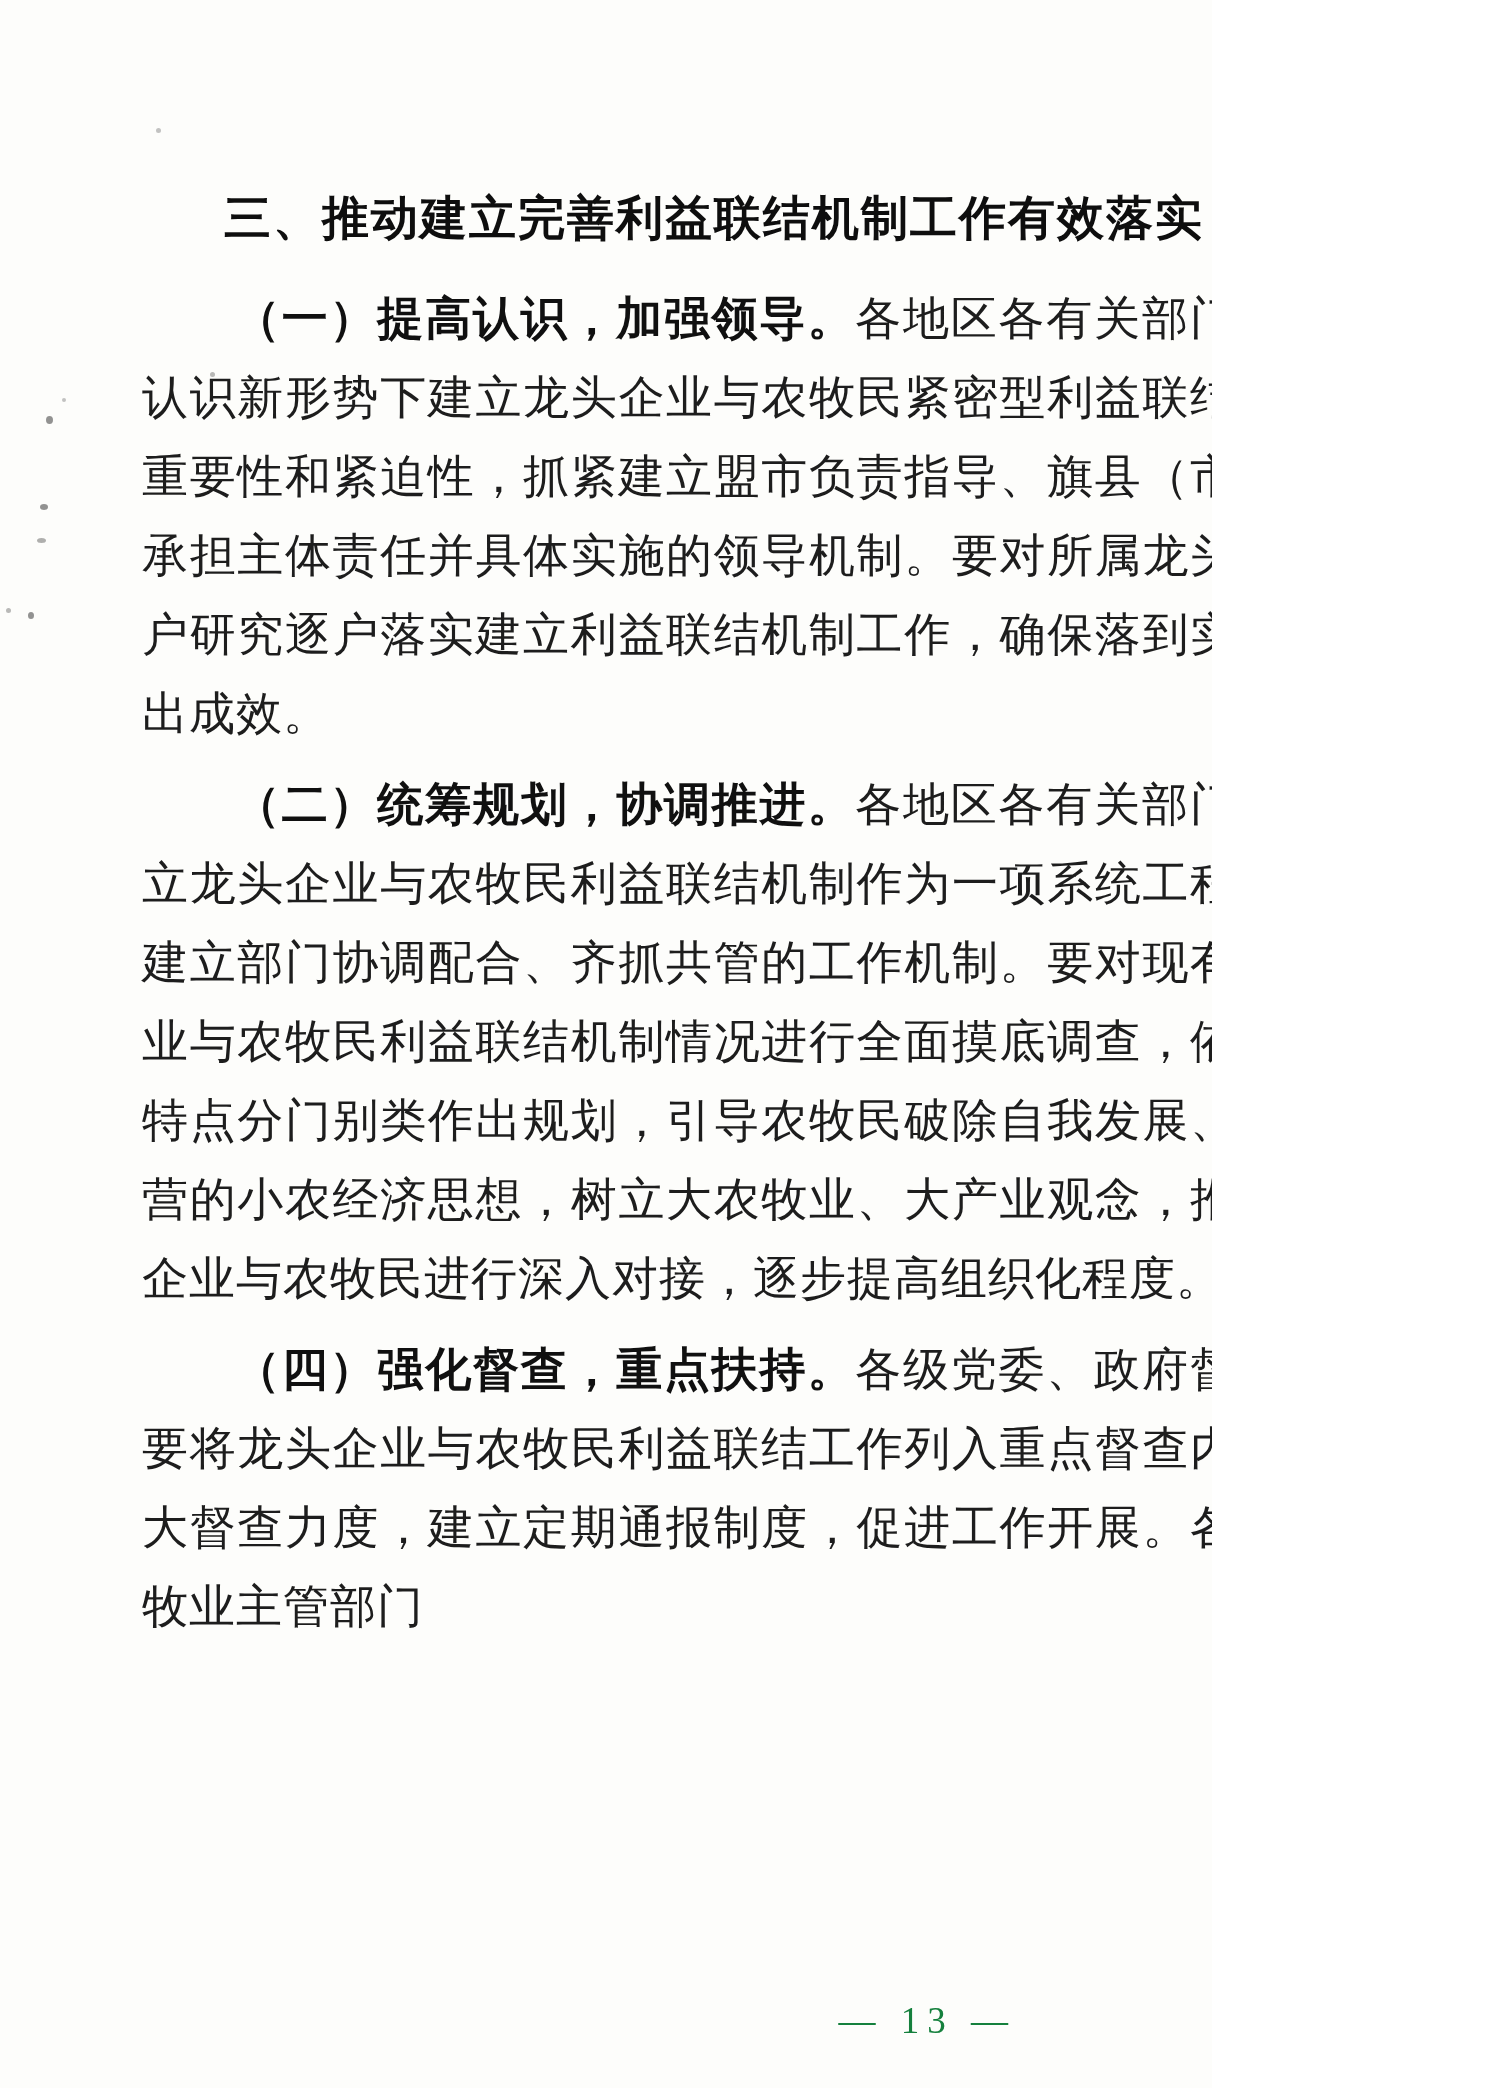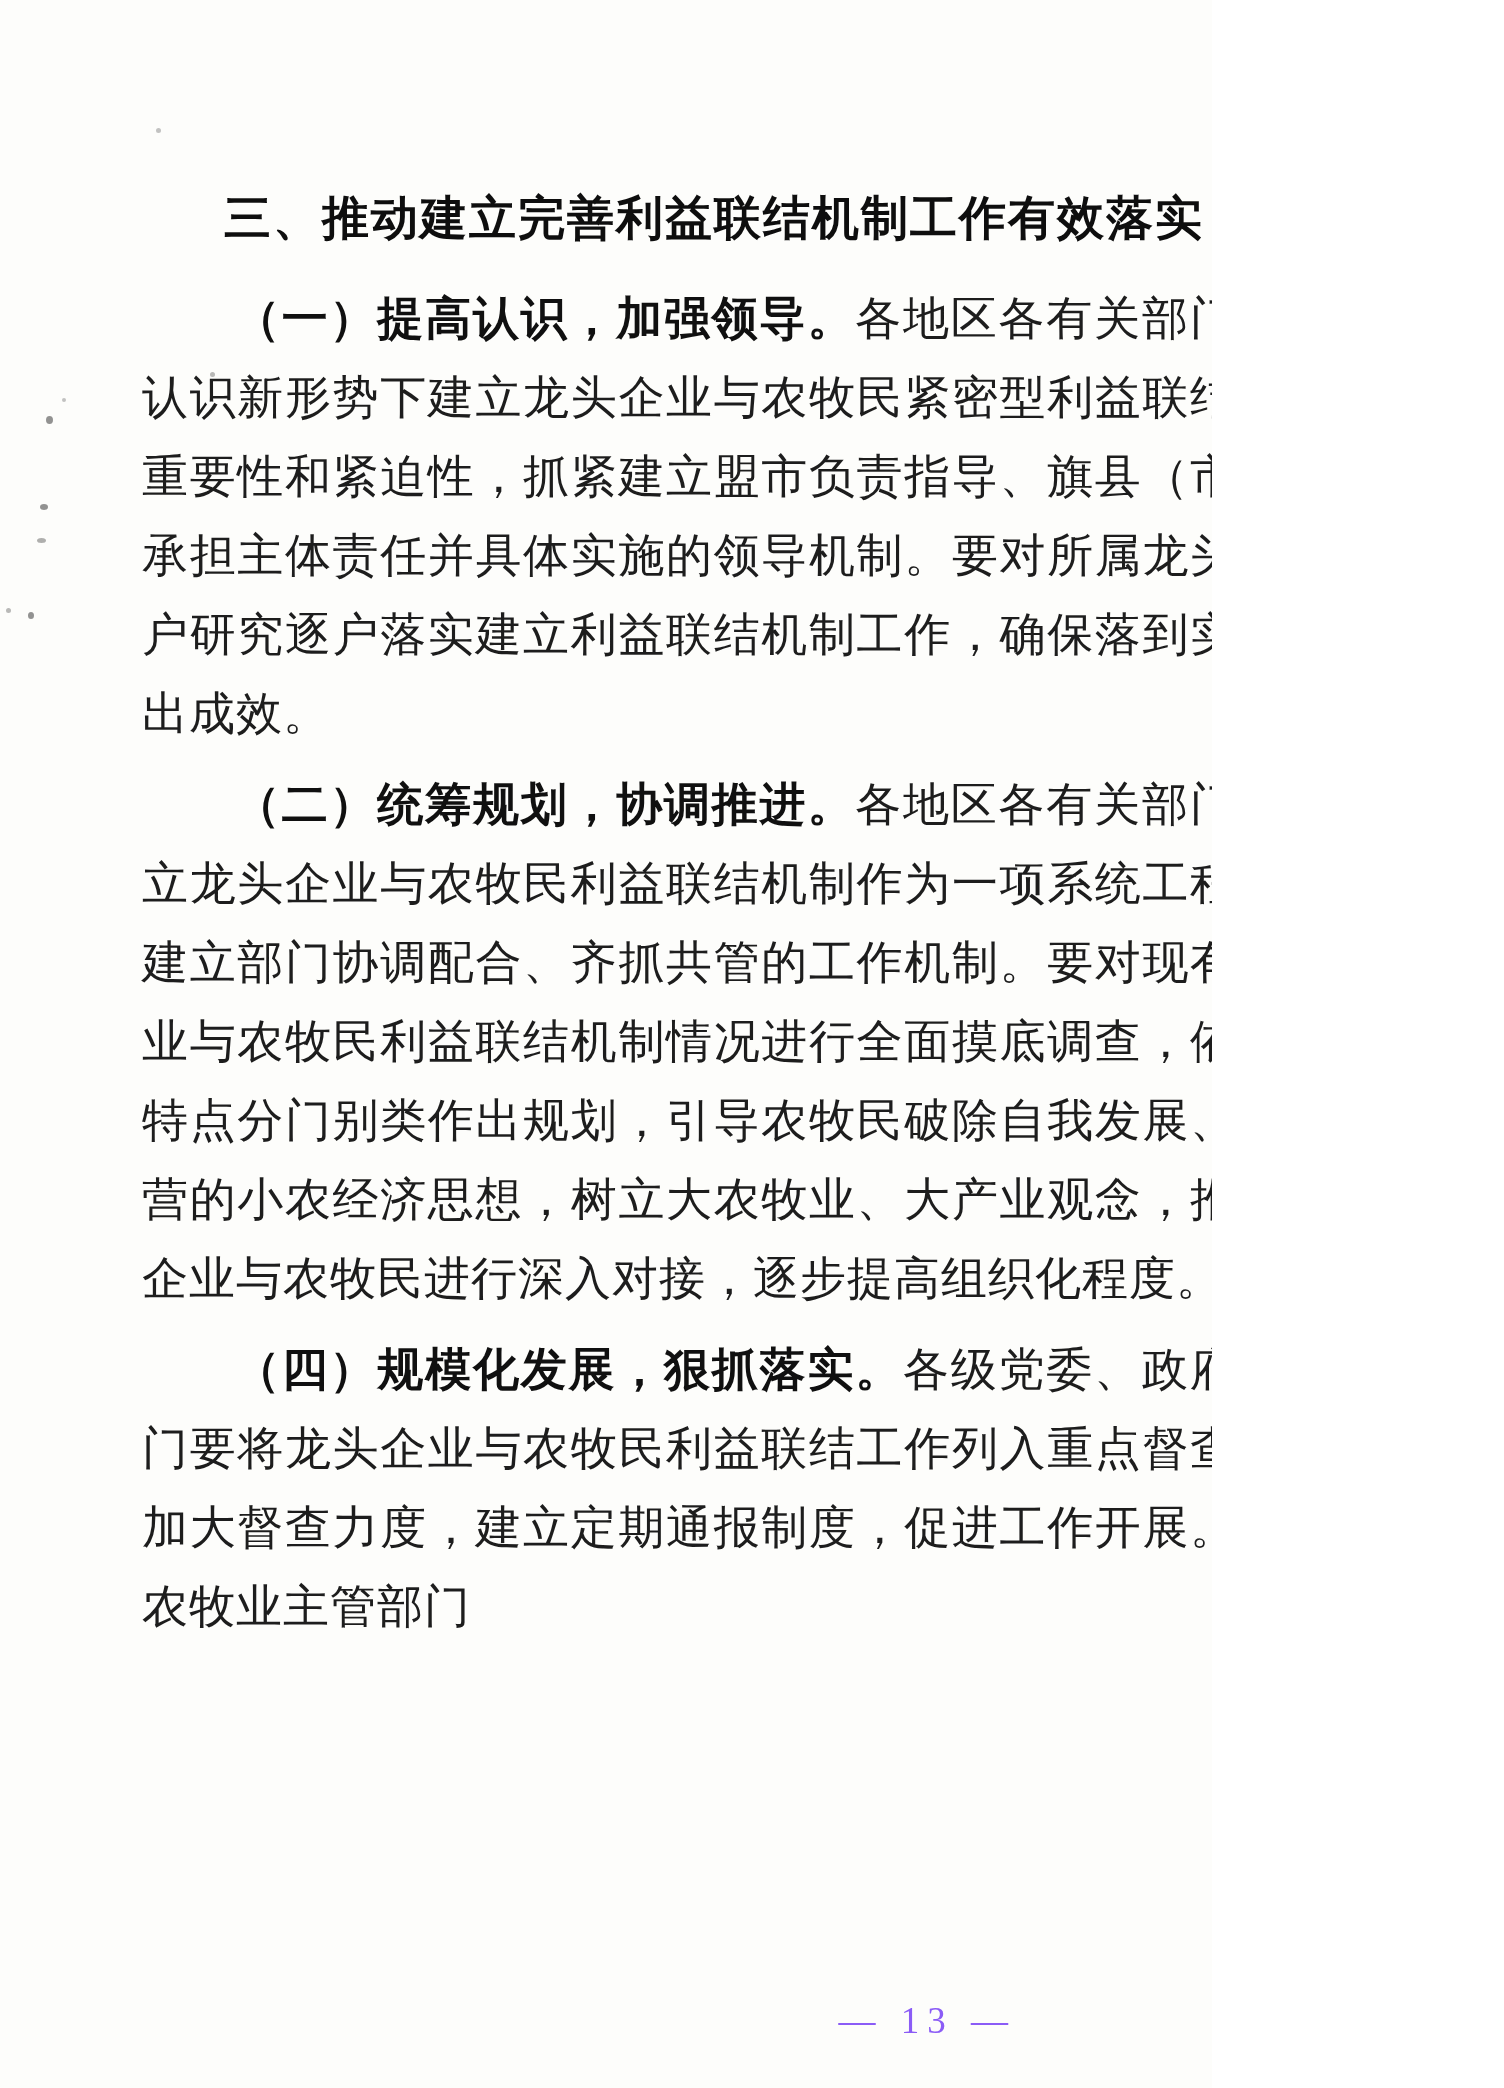--- a/index.html
+++ b/index.html
@@ -45,21 +45,21 @@
   .para .lead {
     font-weight: 700;
     color: #101010;
   }
   .page-number {
     position: absolute;
     right: 196px;
     bottom: 46px;
     font-size: 37px;
     letter-spacing: 8px;
-    color: #8b5cf6;
+    color: #15803d;
     font-family: "Liberation Serif", "DejaVu Serif", serif;
   }
   .speck {
     position: absolute;
     background: #3a3a3a;
     border-radius: 50%;
     opacity: 0.55;
   }
   .s1 { left: 46px;  top: 416px;  width: 7px;  height: 8px; }
   .s2 { left: 40px;  top: 504px;  width: 8px;  height: 6px; }
@@ -86,19 +86,19 @@
 
   <div class="content">
 
     <h1 class="heading">三、推动建立完善利益联结机制工作有效落实</h1>
 
     <p class="para"><span class="lead">（一）提高认识，加强领导。</span><span>各地区各有关部门要充分认识新形势下建立龙头企业与农牧民紧密型利益联结机制的重要性和紧迫性，抓紧建立盟市负责指导、旗县（市、区）承担主体责任并具体实施的领导机制。要对所属龙头企业逐户研究逐户落实建立利益联结机制工作，确保落到实处、抓出成效。</span></p>
 
     <p class="para"><span class="lead">（二）统筹规划，协调推进。</span><span>各地区各有关部门要将建立龙头企业与农牧民利益联结机制作为一项系统工程来抓，建立部门协调配合、齐抓共管的工作机制。要对现有龙头企业与农牧民利益联结机制情况进行全面摸底调查，依据产业特点分门别类作出规划，引导农牧民破除自我发展、封闭经营的小农经济思想，树立大农牧业、大产业观念，推动龙头企业与农牧民进行深入对接，逐步提高组织化程度。</span></p>
 
 
-    <p class="para"><span class="lead">（四）规模化发展，狠抓落实。</span><span>各级党委、政府督查部门要将龙头企业与农牧民利益联结工作列入重点督查内容，加大督查力度，建立定期通报制度，促进工作开展。各盟市农牧业主管部门</span></p>
+    <p class="para"><span class="lead">（四）强化督查，重点扶持。</span><span>各级党委、政府督查部门要将龙头企业与农牧民利益联结工作列入重点督查内容，加大督查力度，建立定期通报制度，促进工作开展。各盟市农牧业主管部门</span></p>
 
   </div>
 
   <div class="page-number">— 13 —</div>
 
 </div>
 
 </body></html>

